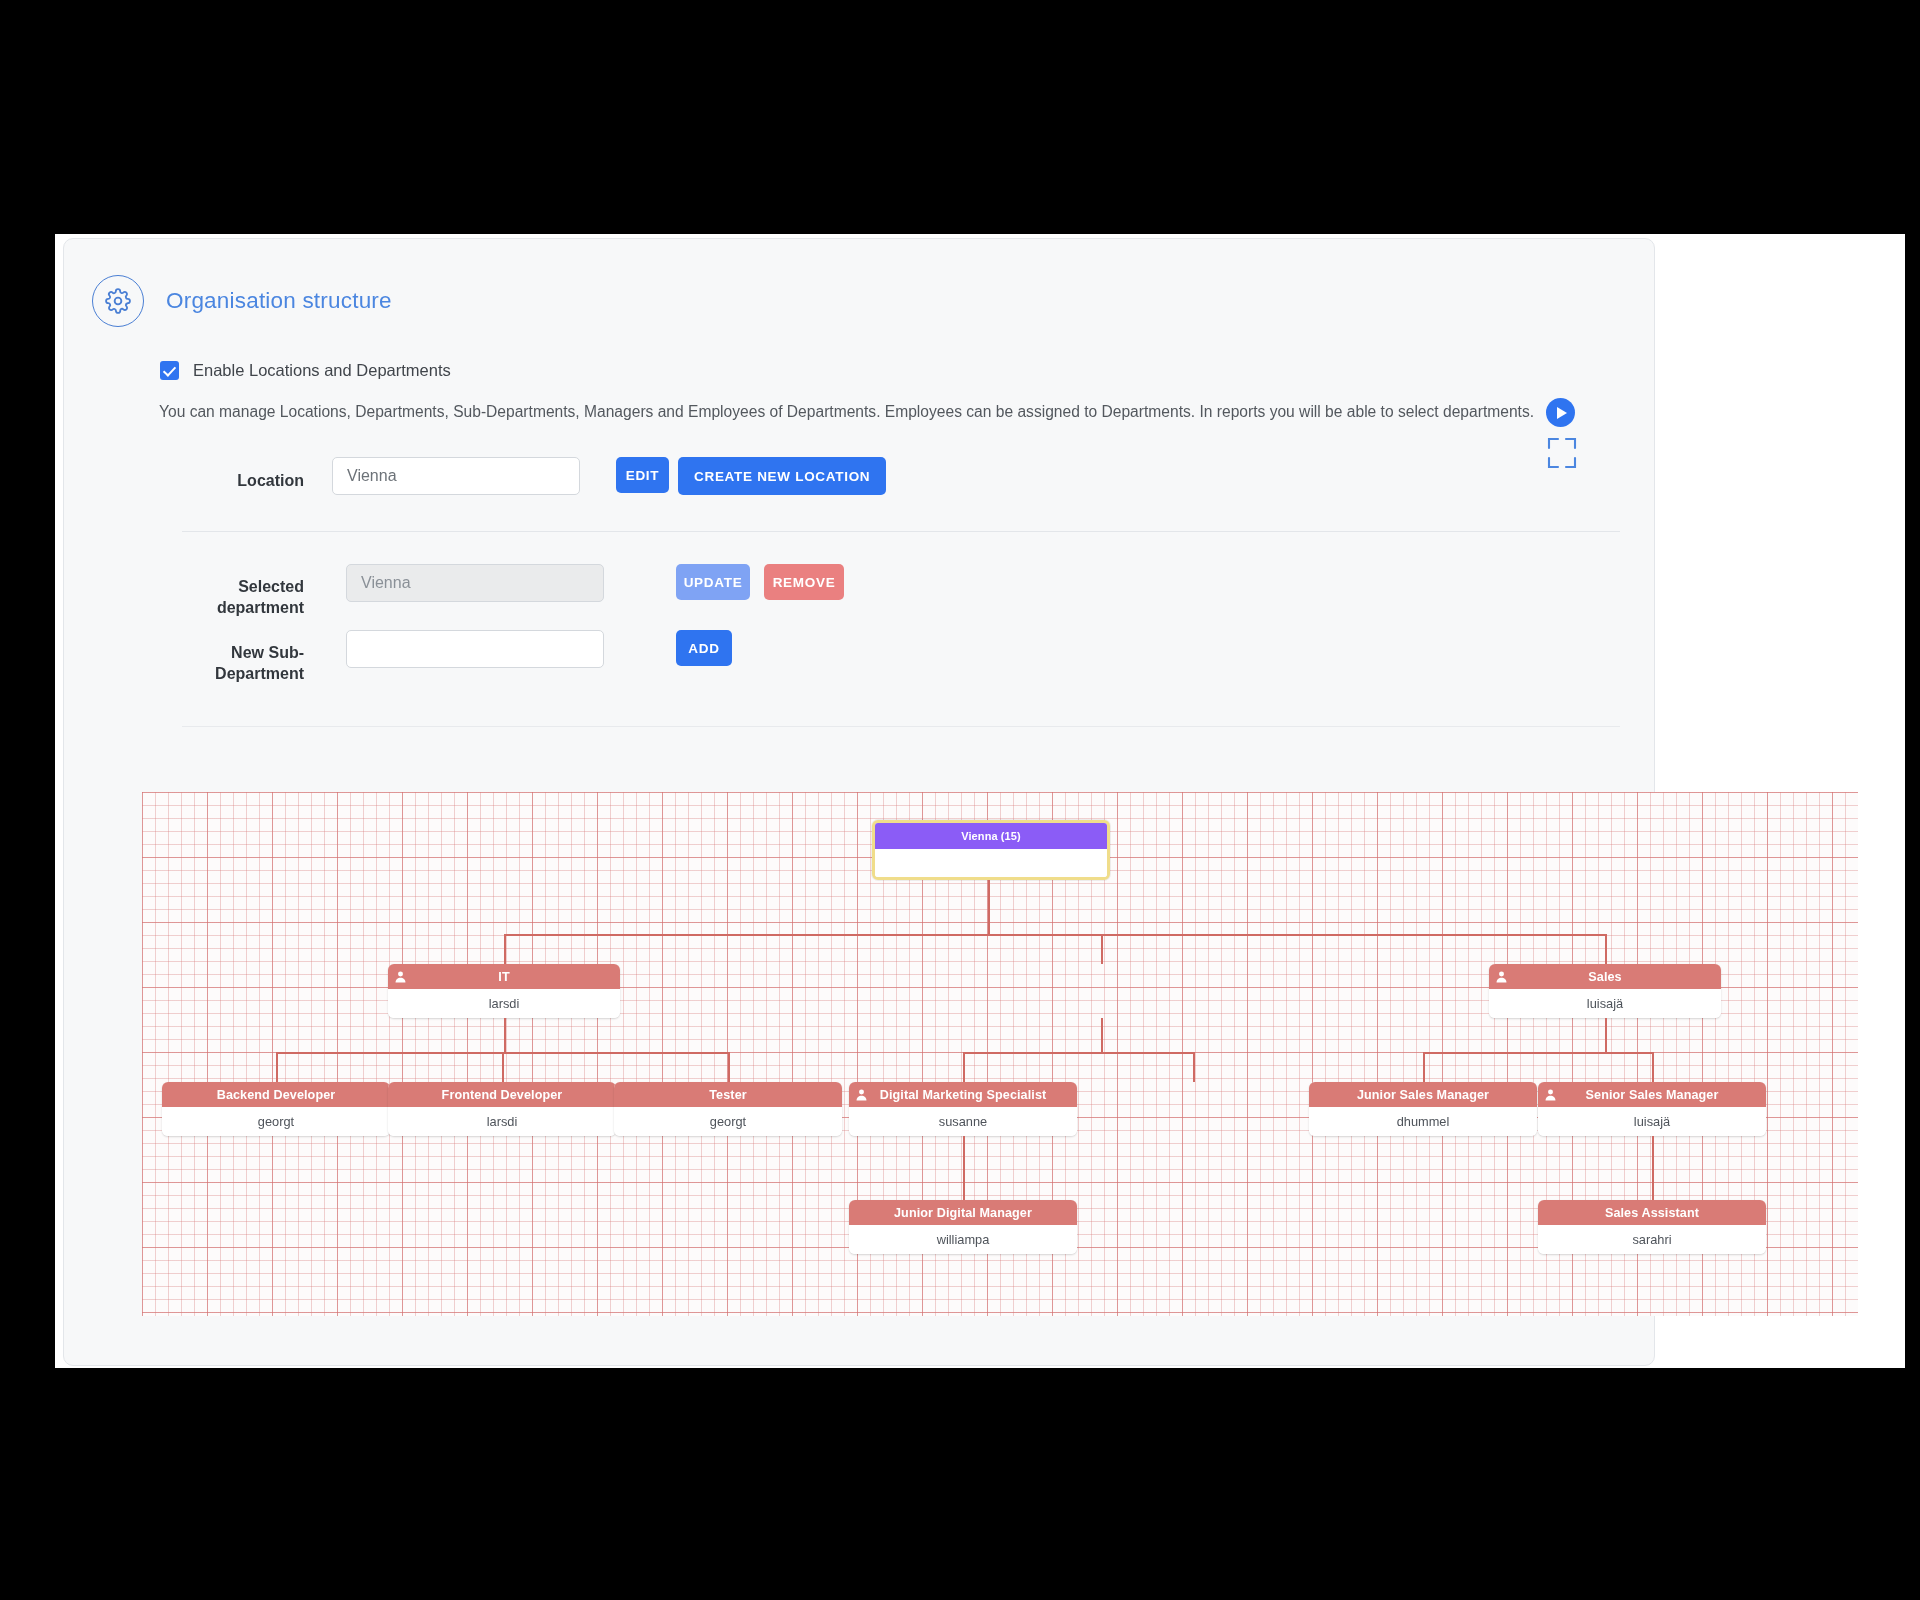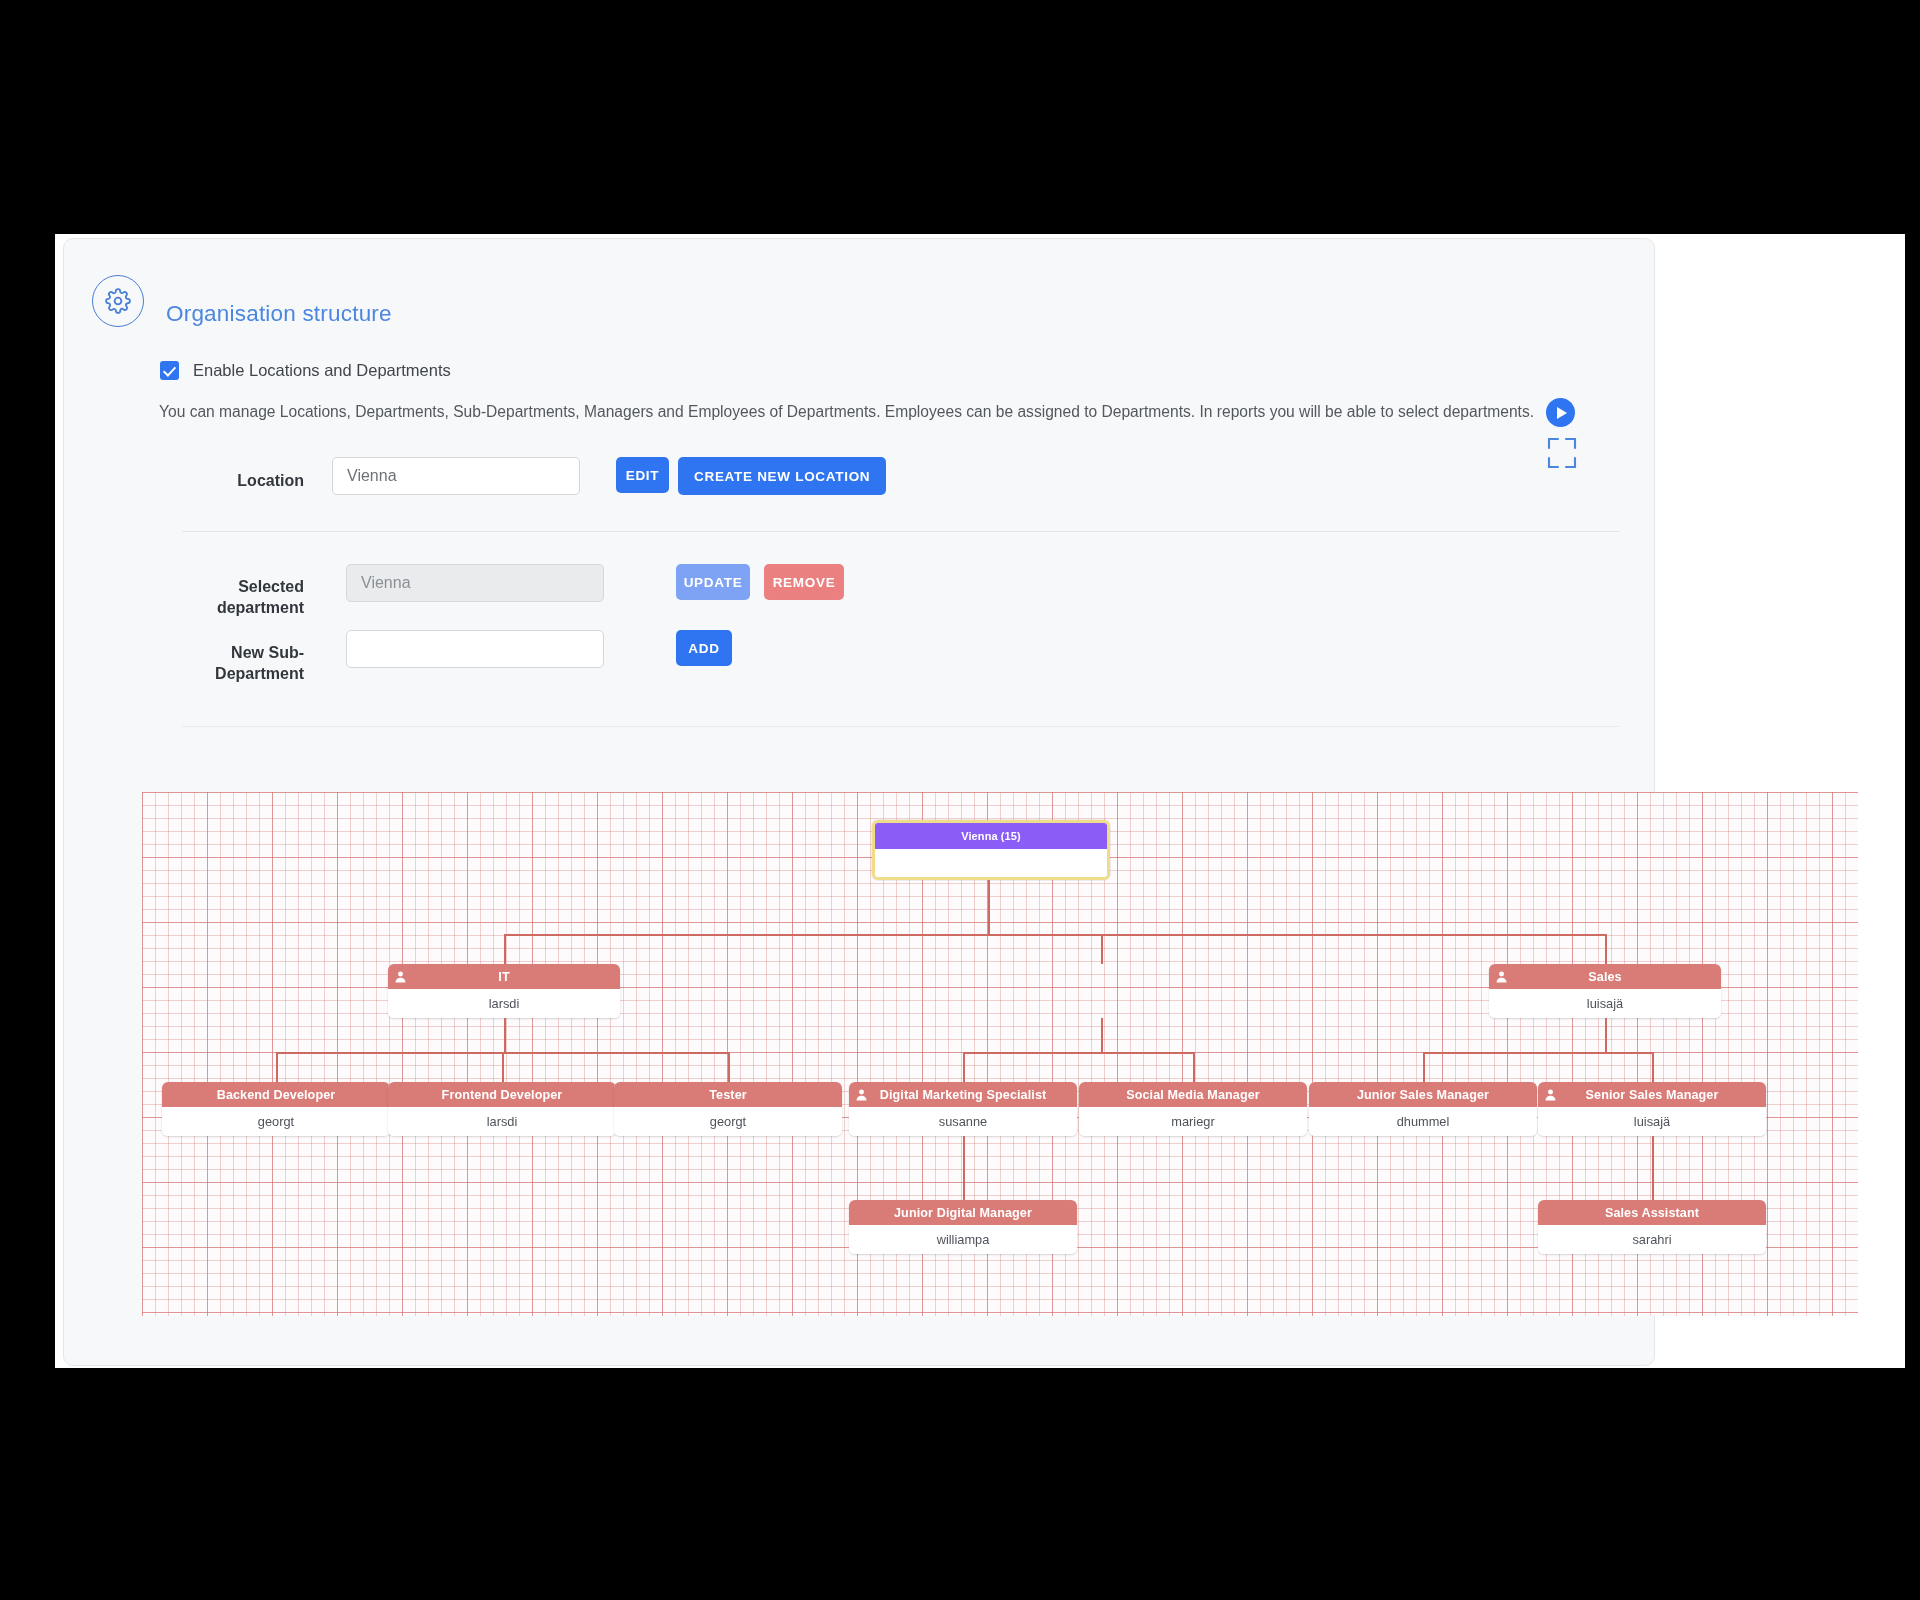--- a/index.html
+++ b/index.html
@@ -23,21 +23,21 @@
     left:63px;top:238px;
     width:1592px;height:1128px;
     background:#f7f8f9;
     border:1px solid #e3e6ea;
     border-radius:10px;
     box-sizing:border-box;
     overflow:hidden;
   }
   
   .card-header{
-    display:flex;align-items:flex-end;
+    display:flex;align-items:center;
     padding:36px 0 0 28px;
   }
   .gear-circle{
     width:50px;height:50px;border-radius:50%;
     border:1.6px solid #4a7fd4;
     display:flex;align-items:center;justify-content:center;
     flex:0 0 auto;
   }
   .gear-circle svg{display:block;}
   .card-title{
@@ -316,26 +316,20 @@
     </div>
     <div class="node" style="left: 707px; top: 290px; width: 228px;">
       <div class="nhead">
         <svg class="person-icon" viewBox="0 0 12 13" fill="#ffffff">
           <circle cx="6" cy="3.3" r="2.7"></circle>
           <path d="M0.6 12.6c0-3 2.4-5.2 5.4-5.2s5.4 2.2 5.4 5.2z"></path>
         </svg>
         <span>Digital Marketing Specialist</span>
       </div>
       <div class="nbody">susanne</div>
-    </div>
-    <div class="node" style="left: 937px; top: 290px; width: 228px;">
-      <div class="nhead">
-        <span>Social Media Manager</span>
-      </div>
-      <div class="nbody">mariegr</div>
     </div>
     <div class="node" style="left: 1167px; top: 290px; width: 228px;">
       <div class="nhead">
         <span>Junior Sales Manager</span>
       </div>
       <div class="nbody">dhummel</div>
     </div>
     <div class="node" style="left: 1396px; top: 290px; width: 228px;">
       <div class="nhead">
         <svg class="person-icon" viewBox="0 0 12 13" fill="#ffffff">

